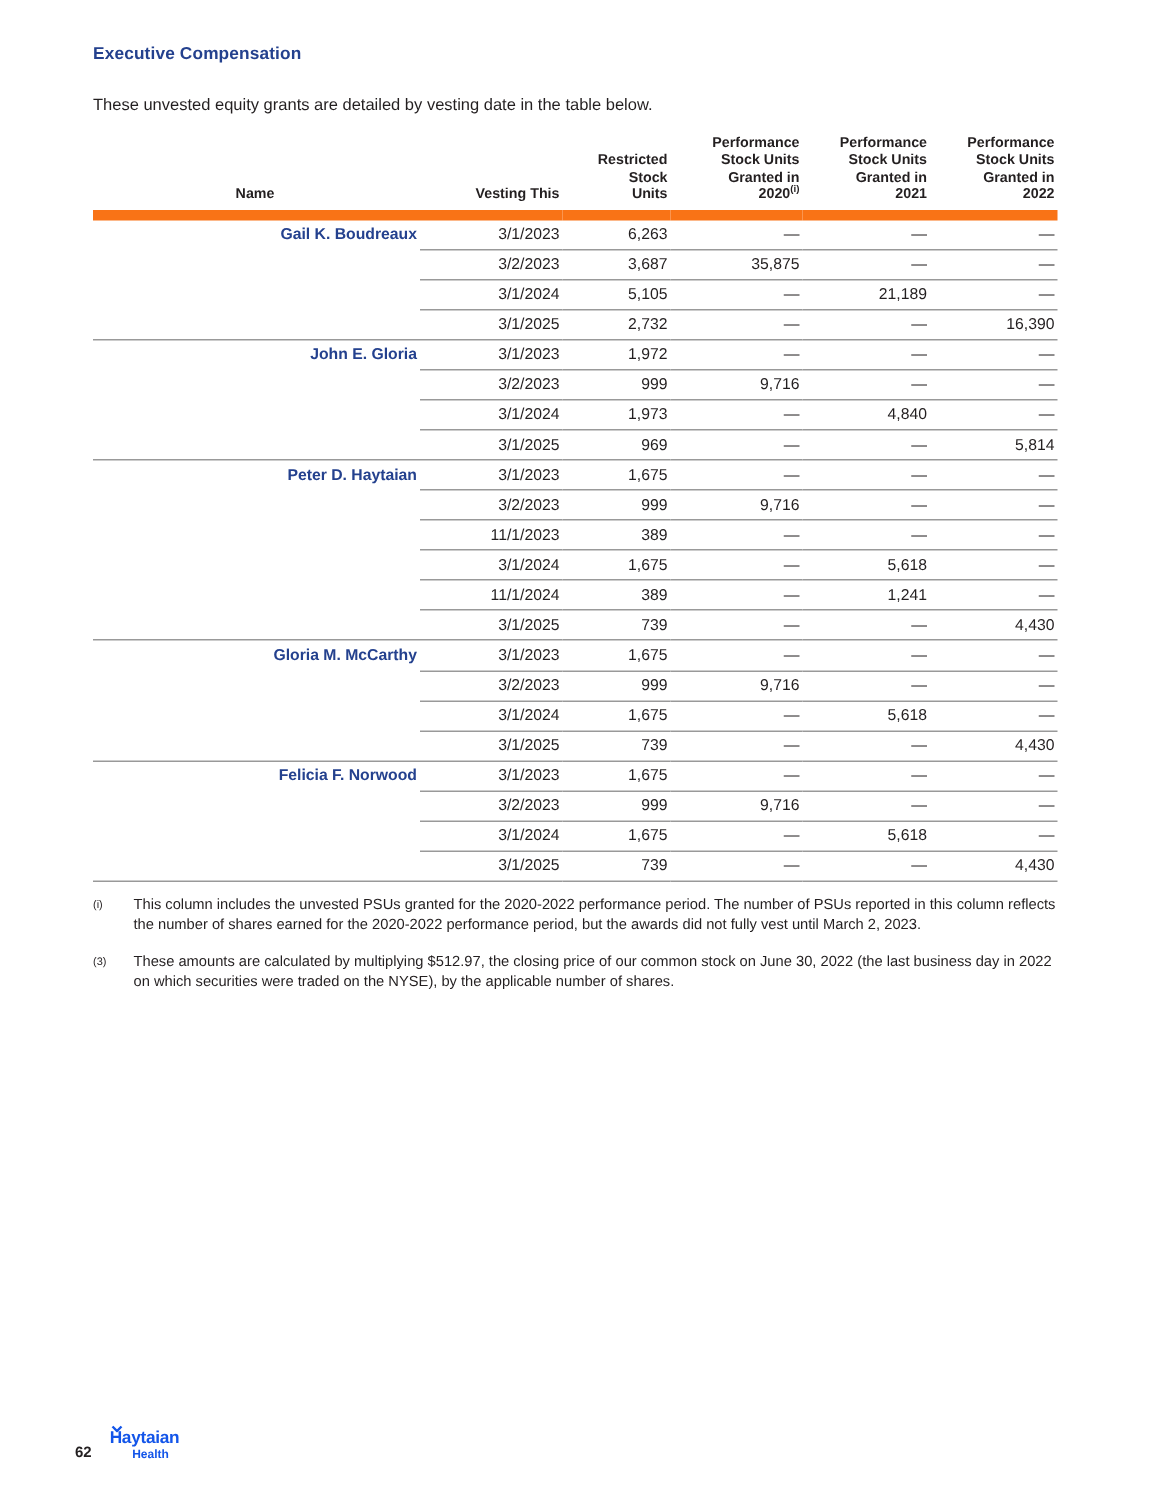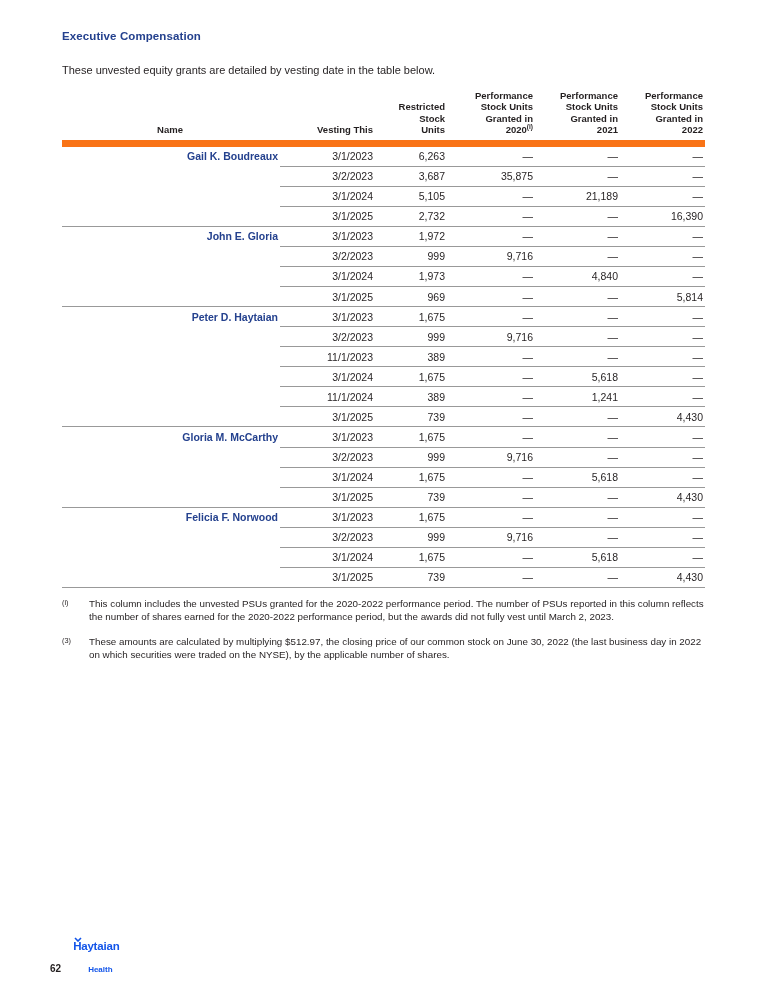--- a/index.html
+++ b/index.html
@@ -116,21 +116,21 @@
   }
   .logo-accent {
     position: absolute;
     left: 1px;
     top: -4px;
   }
   .logo-bottom {
     font-weight: bold;
     font-size: 8px;
     margin-left: 15px;
-    margin-top: 14px;
+    margin-top: 1px;
   }
 </style>
 </head>
 <body>
 
 <div class="page">
 
   <div class="section-title">Executive Compensation</div>
 
   <div class="intro">These unvested equity grants are detailed by vesting date in the table below.</div>

